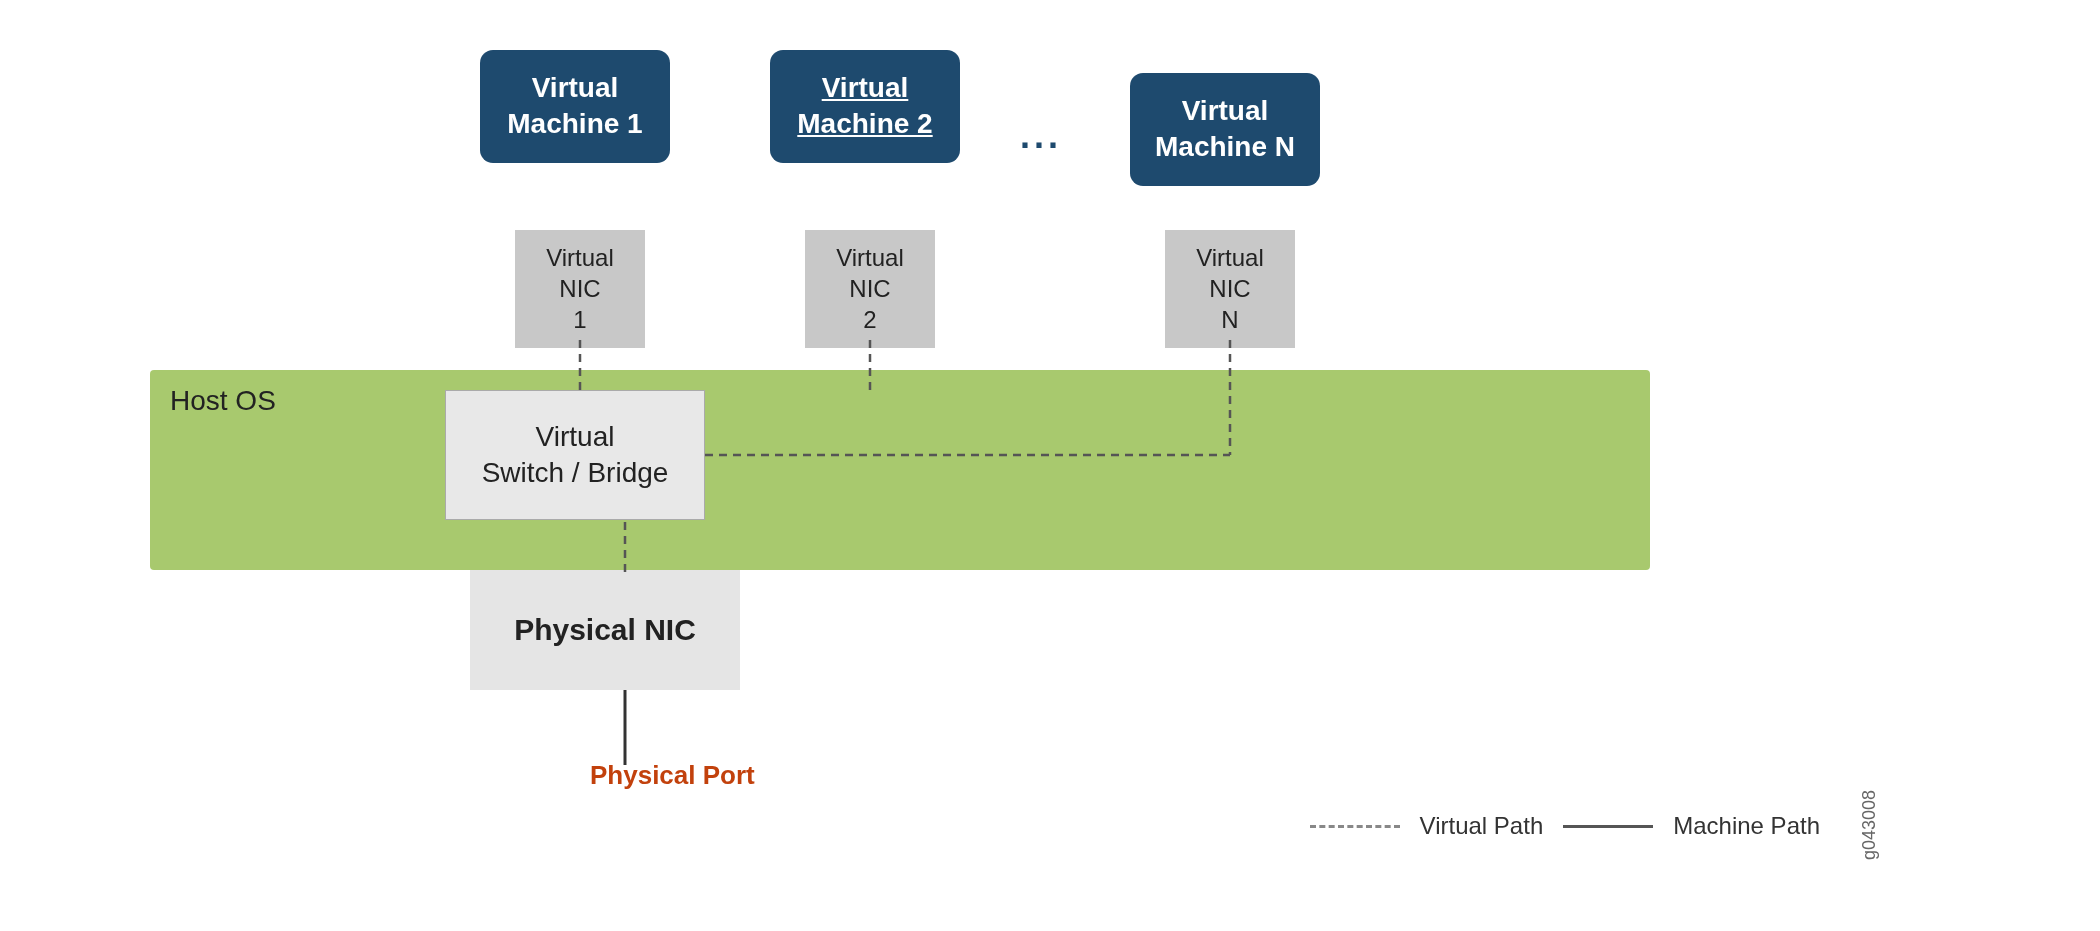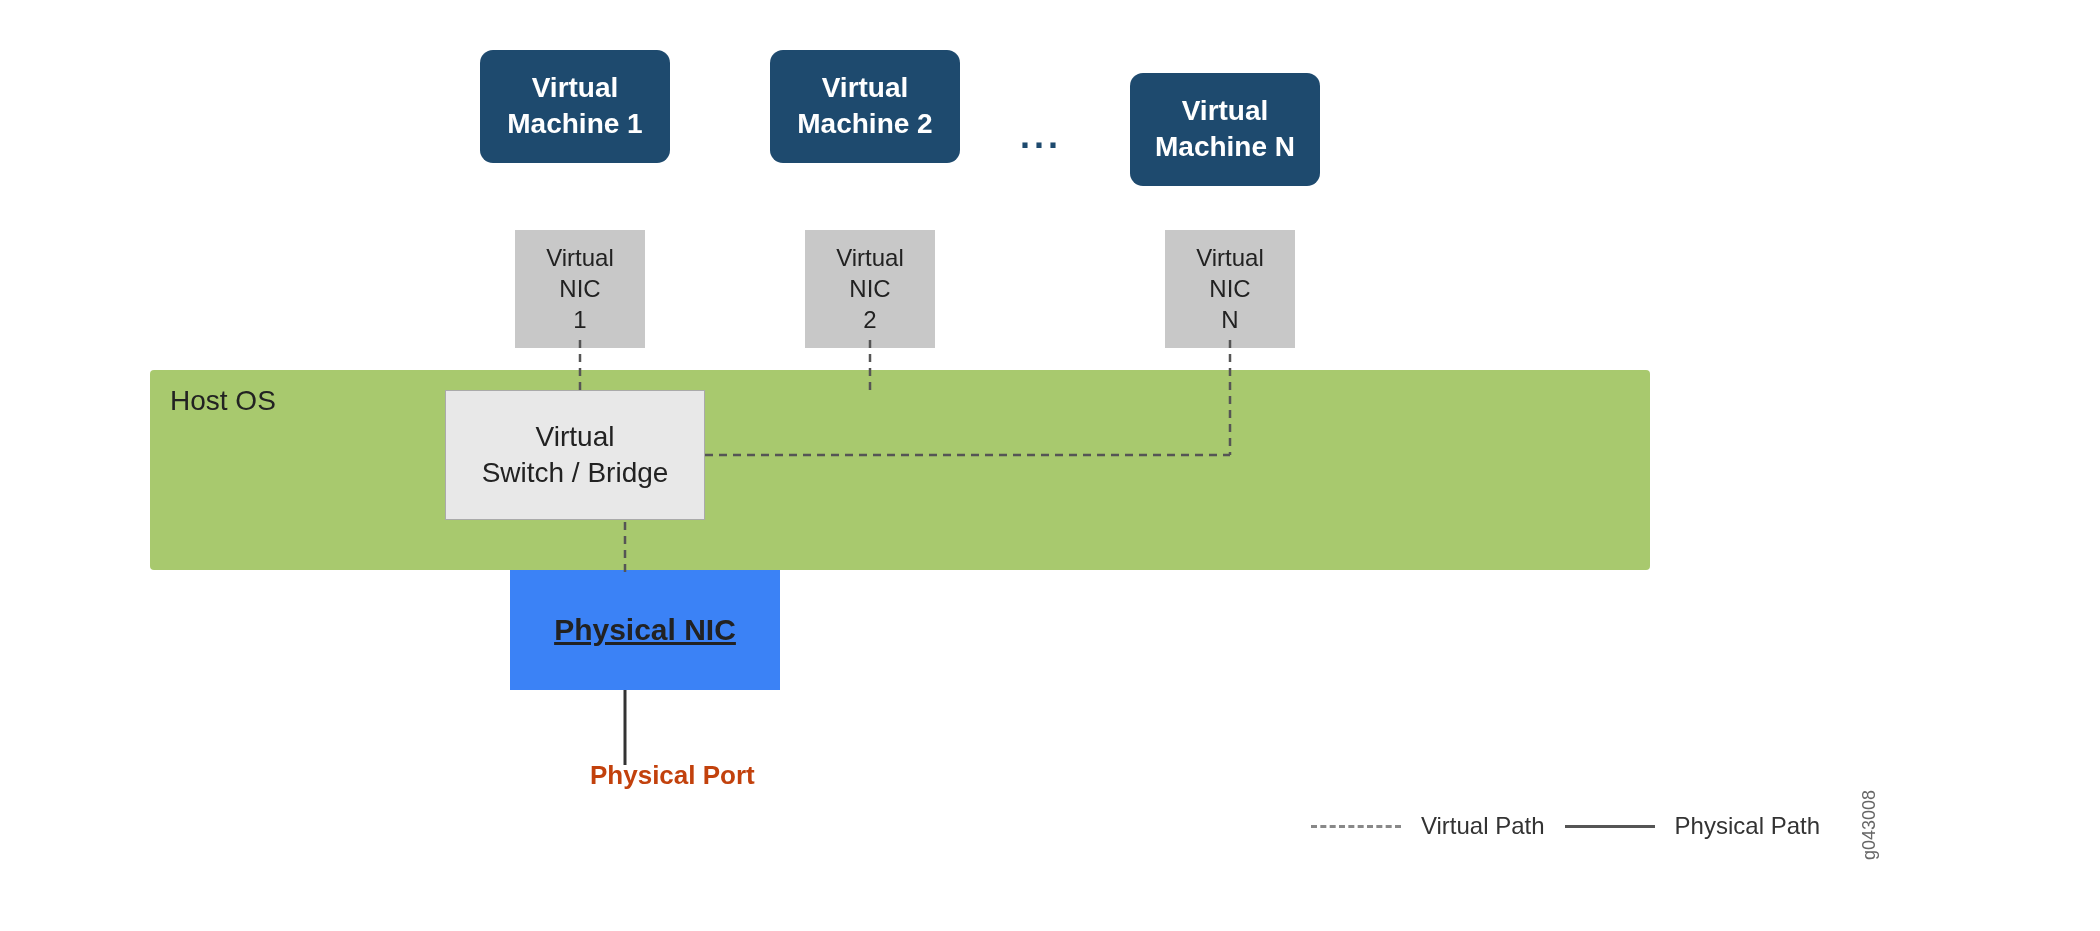--- a/index.html
+++ b/index.html
@@ -28,21 +28,21 @@
       text-align: center;
       font-size: 28px;
       font-weight: bold;
       padding: 20px 15px;
       border-radius: 13px;
       width: 190px;
       line-height: 1.3;
     }
 
     .vm1 { top: 20px; left: 330px; }
-    .vm2 { top: 20px; left: 620px; }
+    .vm2 { top: 20px; left: 620px; text-decoration: underline; }
     .vmN { top: 20px; left: 980px; margin-top: 23px; }
 
     
     .ellipsis {
       position: absolute;
       top: 85px;
       left: 870px;
       font-size: 36px;
       font-weight: bold;
       color: #1e4a6e;
@@ -101,32 +101,31 @@
       display: flex;
       align-items: center;
       justify-content: center;
       line-height: 1.3;
     }
 
     
     .pnic-box {
       position: absolute;
       top: 540px;
-      left: 360px;
+      left: 320px;
       width: 270px;
       height: 120px;
-      background: #3b82f6;
+      background: #e5e5e5;
       text-align: center;
       font-size: 30px;
       font-weight: bold;
       color: #222;
       display: flex;
       align-items: center;
       justify-content: center;
-      text-decoration: underline;
     }
 
     
     .physical-port-label {
       position: absolute;
       top: 730px;
       left: 440px;
       font-size: 26px;
       font-weight: bold;
       color: #c2410c;
@@ -244,18 +243,18 @@
     <line x1="475" y1="660" x2="475" y2="735" stroke="#333" stroke-width="3"></line>
   </svg>
 
   <div class="legend">
     <div class="legend-item">
       <div class="legend-dashed-line"></div>
       <span>Virtual Path</span>
     </div>
     <div class="legend-item">
       <div class="legend-solid-line"></div>
-      <span>Physical Path</span>
+      <span>Machine Path</span>
     </div>
   </div>
 
   <div class="watermark">g043008</div>
 </div>
 
 </body></html>

